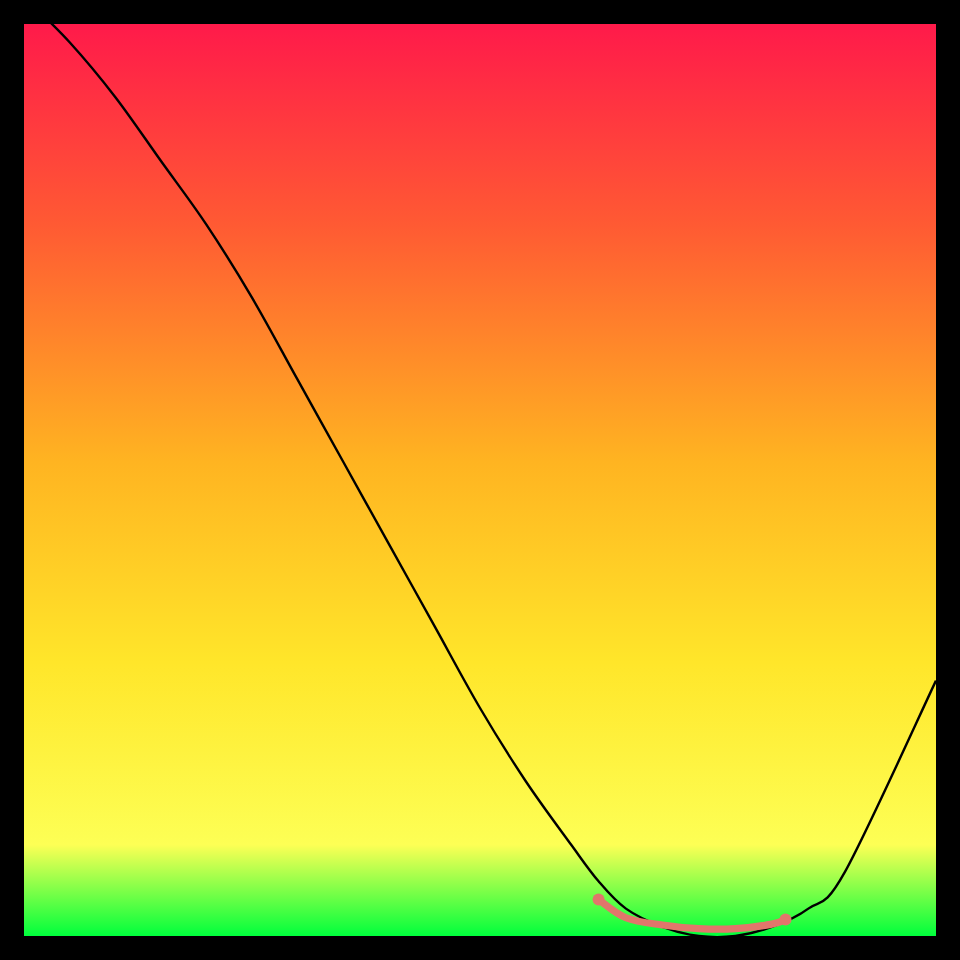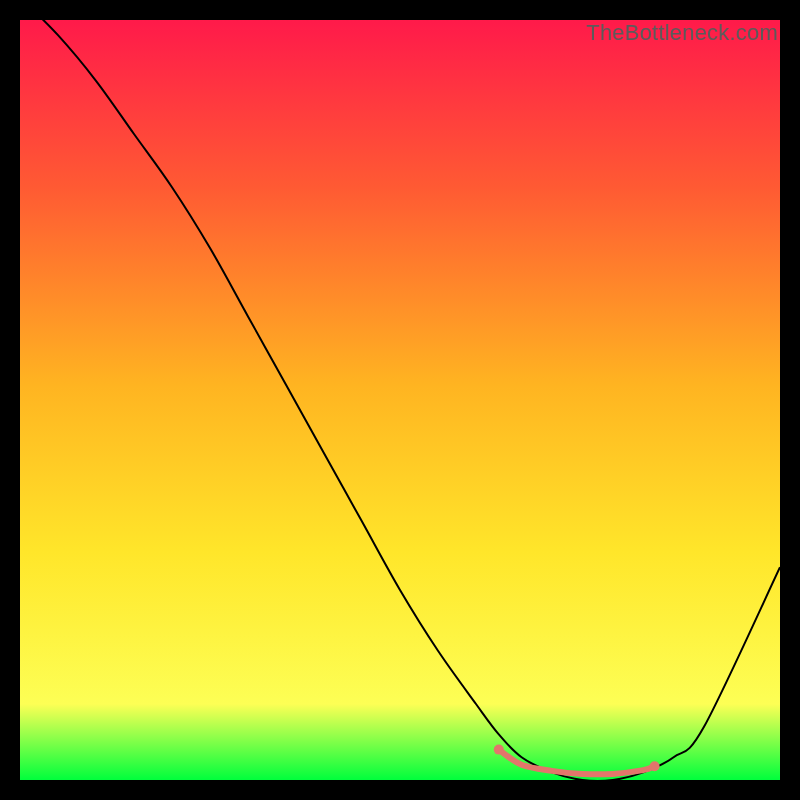--- a/index.html
+++ b/index.html
@@ -60,14 +60,13 @@
     <rect x="0" y="0" width="760" height="760" fill="url(#bg-grad)"></rect>
 
     <path id="main-curve" fill="none" stroke="#000000" d="M 0.00 -22.80 C 6.33 -16.47, 25.33 1.27, 38.00 15.20 C 50.67 29.13, 63.33 44.33, 76.00 60.80 C 88.67 77.27, 101.33 96.27, 114.00 114.00 C 126.67 131.73, 139.33 148.20, 152.00 167.20 C 164.67 186.20, 177.33 206.47, 190.00 228.00 C 202.67 249.53, 215.33 273.60, 228.00 296.40 C 240.67 319.20, 253.33 342.00, 266.00 364.80 C 278.67 387.60, 291.33 410.40, 304.00 433.20 C 316.67 456.00, 329.33 478.80, 342.00 501.60 C 354.67 524.40, 367.33 548.47, 380.00 570.00 C 392.67 591.53, 405.33 611.80, 418.00 630.80 C 430.67 649.80, 445.87 670.07, 456.00 684.00 C 466.13 697.93, 471.20 705.53, 478.80 714.40 C 486.40 723.27, 492.73 730.87, 501.60 737.20 C 510.47 743.53, 521.87 748.60, 532.00 752.40 C 542.13 756.20, 552.27 758.73, 562.40 760.00 C 572.53 761.27, 582.67 761.27, 592.80 760.00 C 602.93 758.73, 613.07 756.20, 623.20 752.40 C 633.33 748.60, 643.47 744.80, 653.60 737.20 C 663.73 729.60, 666.27 738.47, 684.00 706.80 C 701.73 675.13, 747.33 573.80, 760.00 547.20" stroke-width="2"></path>
 
     <path id="accent-curve" fill="none" stroke-linecap="round" stroke="#e2766b" d="M 478.80 729.60 C 482.60 732.13, 492.73 741.25, 501.60 744.80 C 510.47 748.35, 521.87 749.36, 532.00 750.88 C 542.13 752.40, 552.27 753.41, 562.40 753.92 C 572.53 754.43, 582.67 754.55, 592.80 753.92 C 602.93 753.29, 616.23 751.39, 623.20 750.12 C 630.17 748.85, 632.70 746.95, 634.60 746.32" stroke-width="6"></path>
 
     <circle id="accent-dot-left" r="5" fill="#e2766b" cx="478.80" cy="729.60"></circle>
     <circle id="accent-dot-right" r="5" fill="#e2766b" cx="634.60" cy="746.32"></circle>
   </svg>
 
-  <div class="watermark">TheBottleneck.com</div>
 </div>
 
 </body></html>

